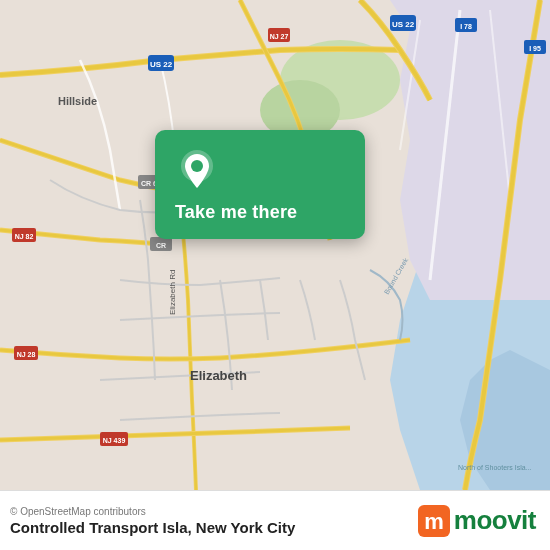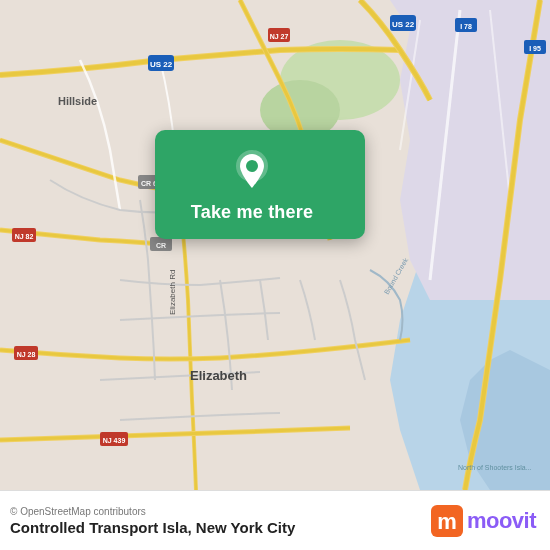--- a/index.html
+++ b/index.html
@@ -29,21 +29,21 @@
     
     #popup-card {
       position: absolute;
       top: 130px;
       left: 155px;
       width: 210px;
       background: #2ea566;
       border-radius: 10px;
       display: flex;
       flex-direction: column;
-      align-items: center;
+      align-items: flex-start;
       padding: 18px 36px 16px 20px;
       box-shadow: 0 4px 16px rgba(0,0,0,0.3);
       cursor: pointer;
       z-index: 10;
     }
 
     #popup-card .pin-icon {
       width: 44px;
       height: 44px;
       margin-bottom: 10px;
@@ -87,23 +87,23 @@
       color: #222;
     }
 
     #moovit-logo {
       display: flex;
       align-items: center;
       gap: 4px;
     }
 
     #moovit-logo .moovit-text {
-      font-size: 22px;
+      font-size: 26px;
       font-weight: bold;
-      color: #8b5cf6;
+      color: #15803d;
       letter-spacing: -0.5px;
     }
 
     #moovit-logo .moovit-m {
       width: 32px;
       height: 32px;
     }
   </style>
 </head>
 <body>

